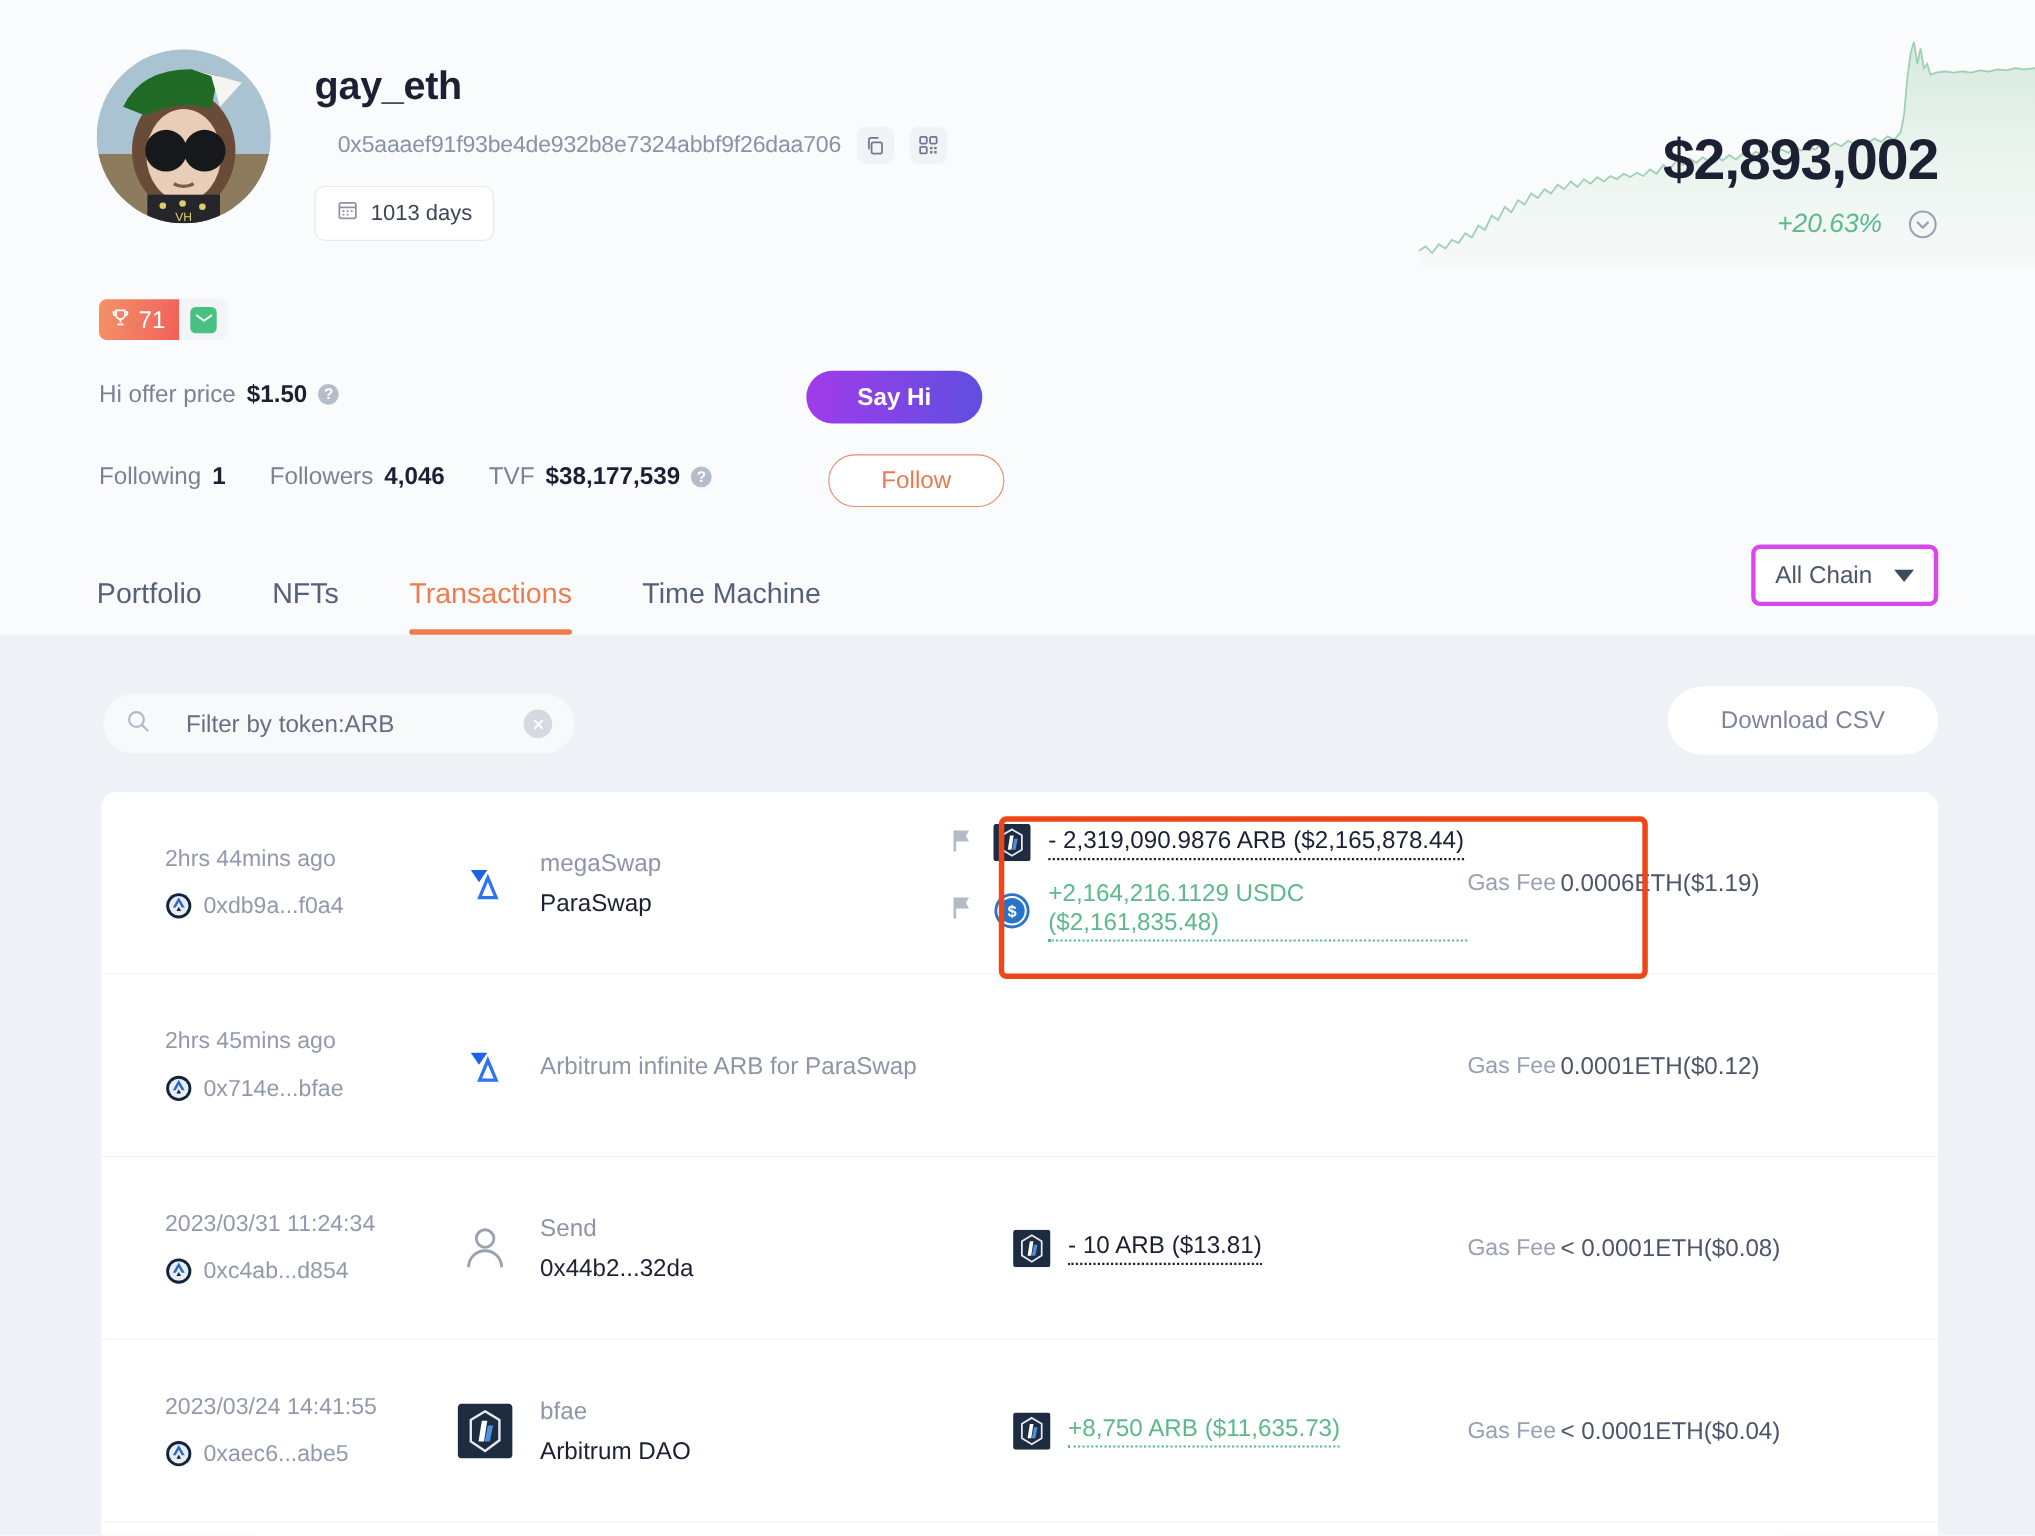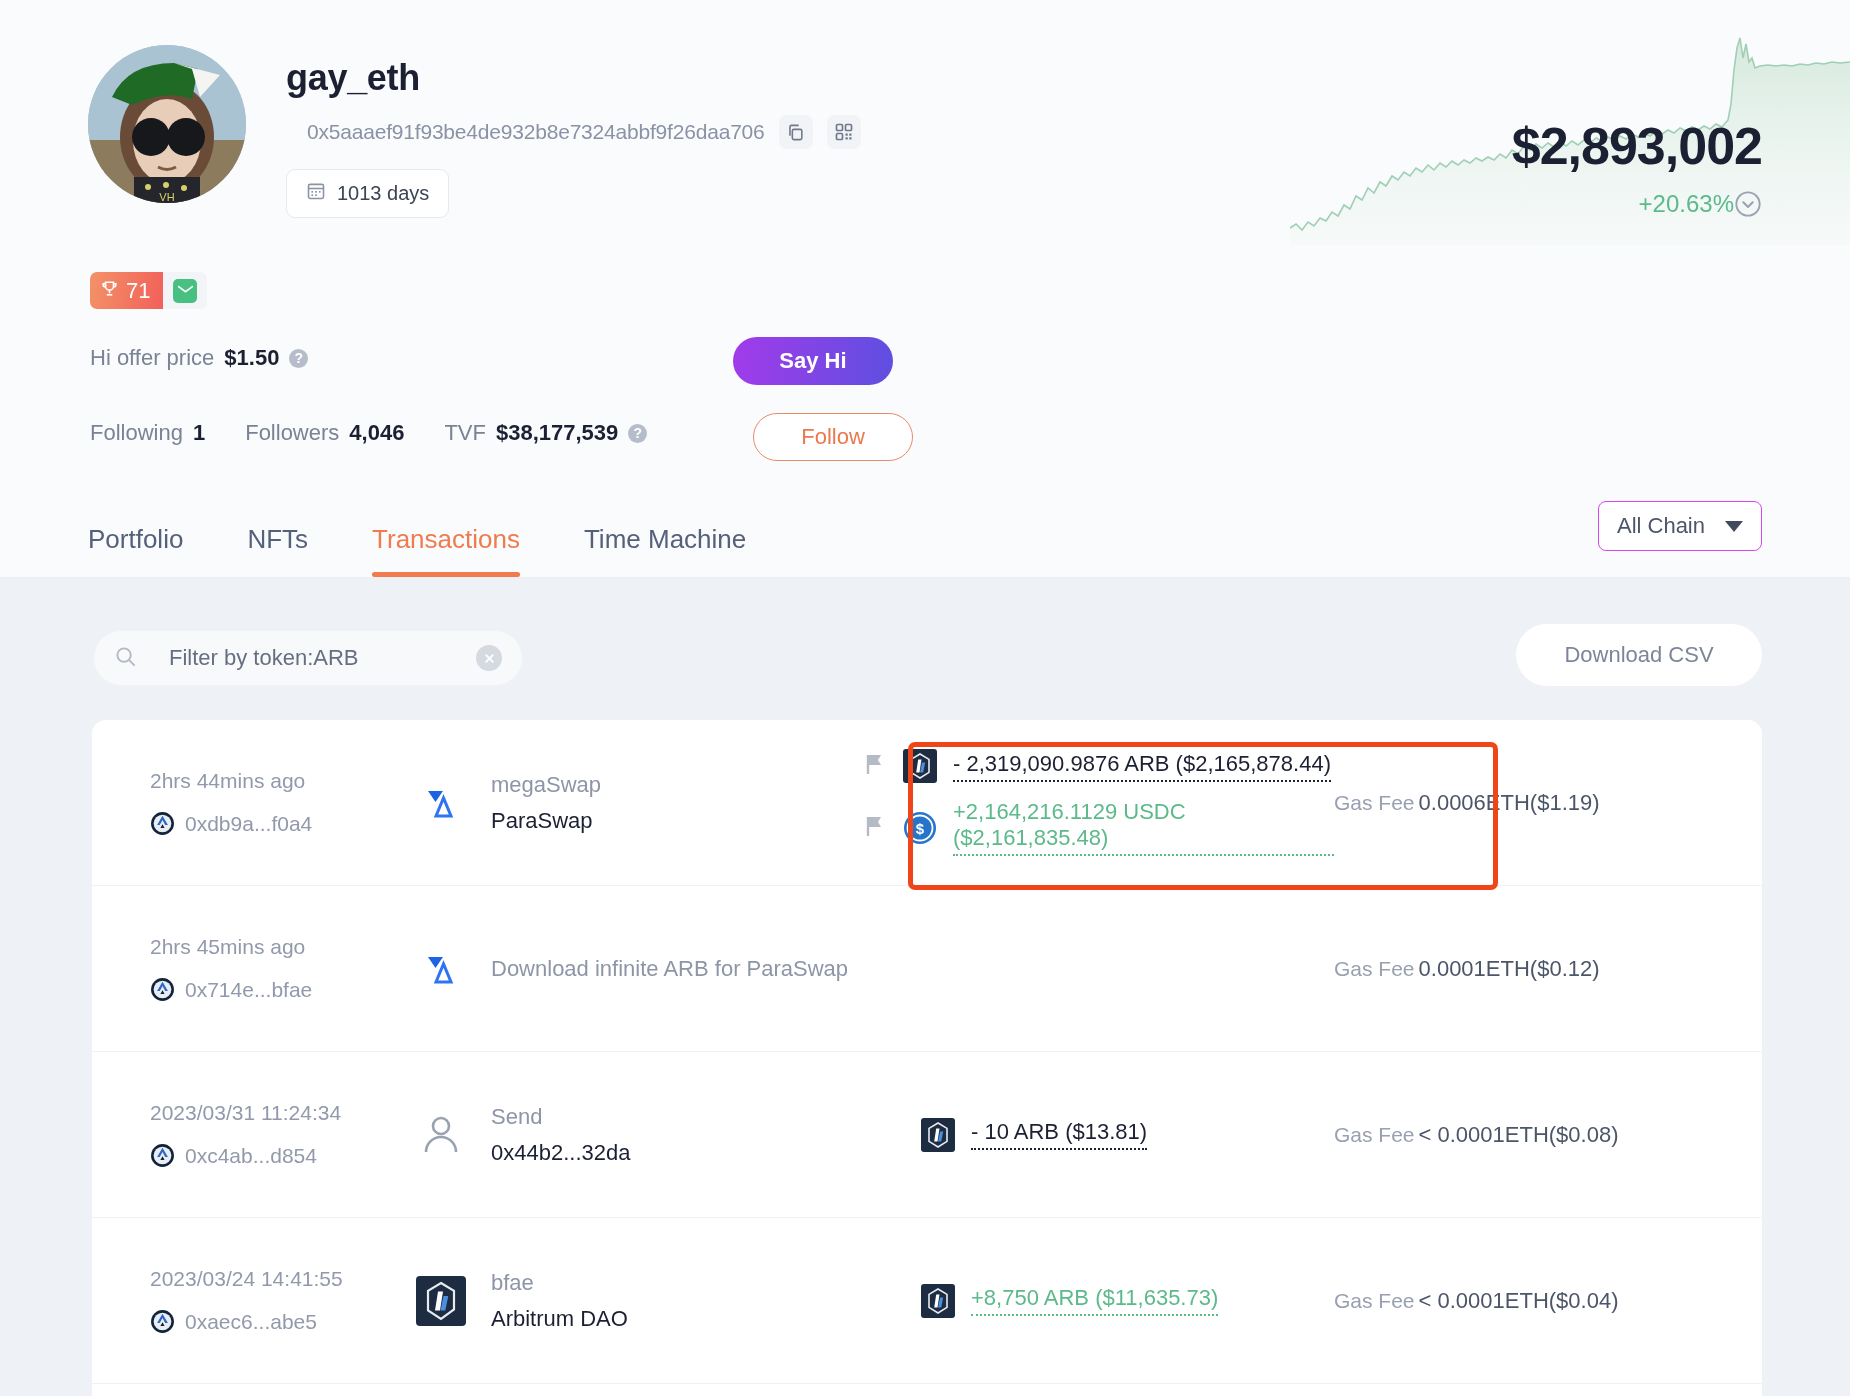--- a/index.html
+++ b/index.html
@@ -53,21 +53,21 @@
     display: inline-flex; align-items: center; gap: 11px;
     margin-top: 20px; padding: 11px 19px;
     border: 1px solid #e6e9ee; border-radius: 9px; background: #ffffff;
     font-size: 20px; color: #3c4456;
   }
 
   .portfolio-value {
     position: absolute; right: 88px; top: 120px; text-align: right;
   }
   .pv-amount { font-size: 52px; font-weight: bold; color: #1c2033; letter-spacing: -1px; line-height: 1; }
-  .pv-change-row { display: flex; align-items: center; justify-content: flex-end; gap: 0; margin-top: 18px; }
+  .pv-change-row { display: flex; align-items: center; justify-content: flex-end; gap: 23px; margin-top: 18px; font-style: italic; }
   .pv-change { font-size: 24px; color: #5cb98a; }
   .pv-chevron { width: 28px; height: 28px; }
 
   .badges-row { position: absolute; left: 90px; top: 272px; display: flex; align-items: center; }
   .rank-badge {
     display: flex; align-items: center; gap: 7px;
     background: linear-gradient(100deg,#f39268 0%, #f2605a 100%);
     color: #ffffff; font-size: 22px; font-weight: 500;
     padding: 4px 13px 4px 10px; border-radius: 7px 0 0 7px;
     height: 37px;
@@ -118,21 +118,21 @@
   }
   .tab.active { color: #ef7b4e; }
   .tab.active::after {
     content: ""; position: absolute; left: 0; right: 0; bottom: 0;
     height: 5px; background: #ef7b4e; border-radius: 3px;
   }
 
   .chain-select {
     position: absolute; right: 88px; bottom: 26px;
     display: flex; align-items: center; gap: 20px;
-    border: 1px solid #d946ef; border-radius: 8px;
+    border: 4px solid #d946ef; border-radius: 8px;
     padding: 11px 18px; background: #ffffff; cursor: pointer;
     font-size: 22px; color: #4d5668;
   }
   .caret-down {
     width: 0; height: 0; border-left: 9px solid transparent;
     border-right: 9px solid transparent; border-top: 11px solid #41495c;
   }
 
   
   .body-area {
@@ -463,21 +463,21 @@
             <span class="hash-txt">0x714e...bfae</span>
           </div>
         </div>
         <div class="col-action" style="width:700px">
           <span class="action-logo">
             <svg width="50" height="50" viewBox="0 0 50 50">
               <path d="M12 13 L27 13 L19.5 24 Z" fill="#1d63e6"></path>
               <path d="M20 38 L27.5 20 L35 38 Z" fill="none" stroke="#2e74f0" stroke-width="3"></path>
             </svg>
           </span>
-          <span class="action-single">Download infinite ARB for ParaSwap</span>
+          <span class="action-single">Arbitrum infinite ARB for ParaSwap</span>
         </div>
         <div class="col-amounts"></div>
         <div class="col-gas">
           <span class="gas-label">Gas Fee</span>
           <span class="gas-value">0.0001ETH($0.12)</span>
         </div>
       </div>
 
       <div class="tx-row">
         <div class="col-time">

